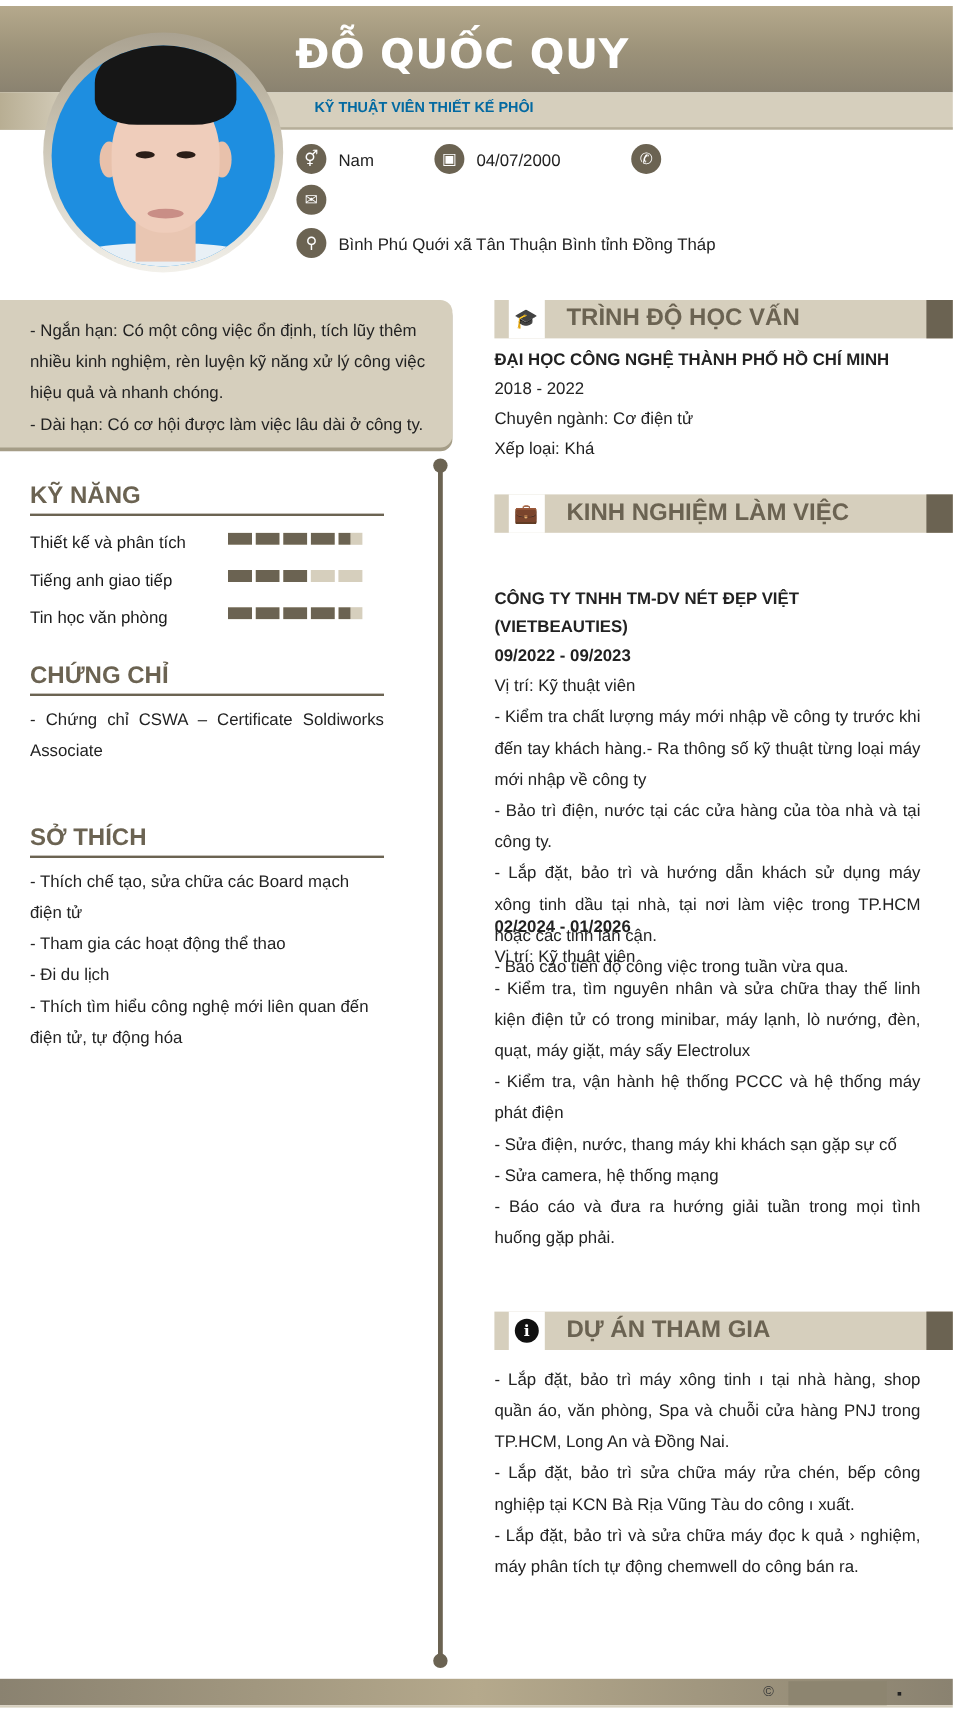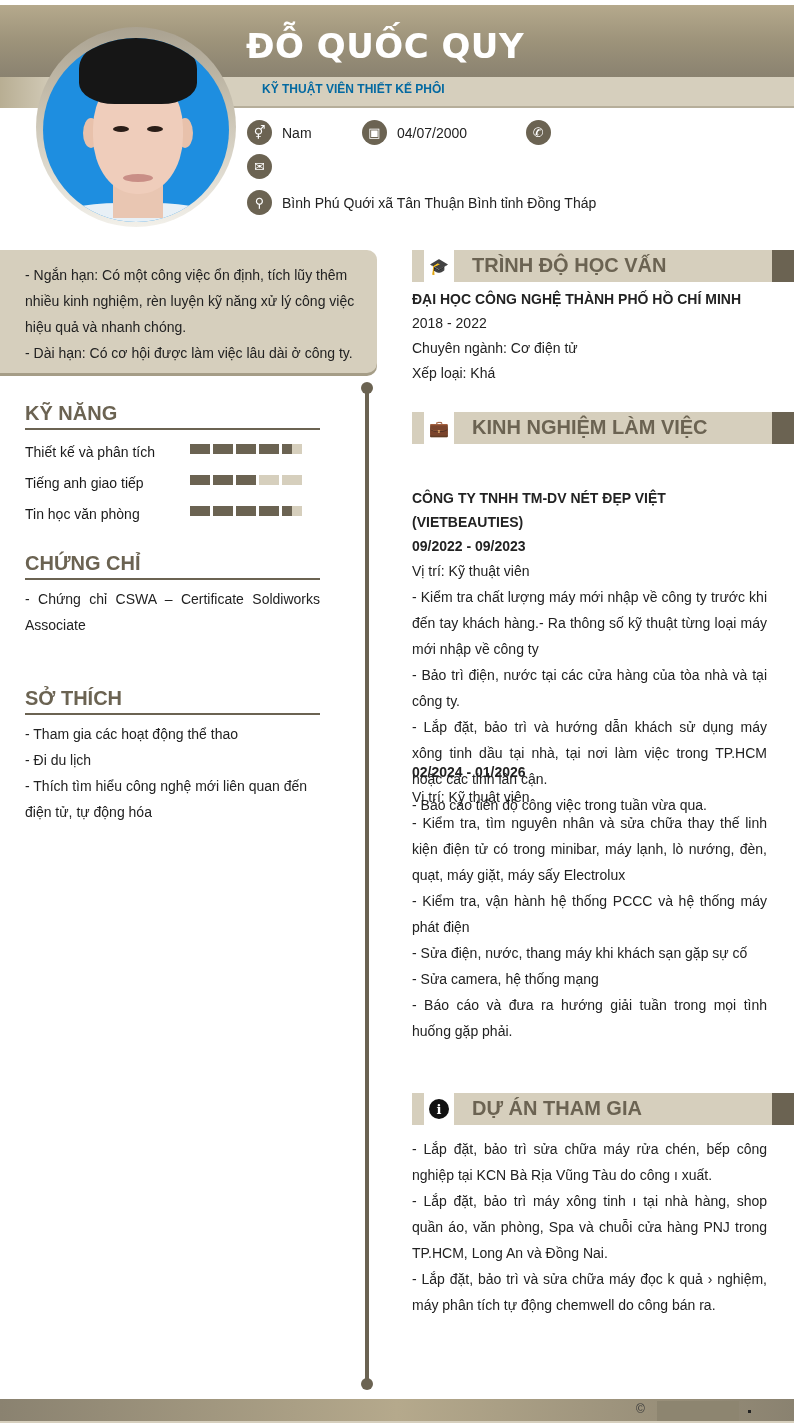--- a/index.html
+++ b/index.html
@@ -208,20 +208,21 @@
   </span>
 </div>
 
 <div class="lsec-title" style="top:552px;">CHỨNG CHỈ</div>
 <div class="ltext justify" style="top:586px;">
   <div style="text-align:justify; text-align-last:left;">- Chứng chỉ CSWA – Certificate Soldiworks Associate</div>
 </div>
 
 <div class="lsec-title" style="top:687px;">SỞ THÍCH</div>
 <div class="ltext" style="top:721px;">
+  <div>- Thích chế tạo, sửa chữa các Board mạch điện tử</div>
   <div>- Tham gia các hoạt động thể thao</div>
   <div>- Đi du lịch</div>
   <div>- Thích tìm hiểu công nghệ mới liên quan đến điện tử, tự động hóa</div>
 </div>
 
 <div class="rsec-head" style="top:250px;">
   <span class="iconbox">🎓</span>
   <span class="title">TRÌNH ĐỘ HỌC VẤN</span>
   <span class="endcap"></span>
 </div>
@@ -257,22 +258,22 @@
 </div>
 
 <div class="rsec-head" style="top:1093px;">
   <span class="iconbox">
       <span style="display:inline-flex;width:20px;height:20px;border-radius:50%;background:#111;color:#fff;font-weight:bold;font-size:13px;align-items:center;justify-content:center;font-family:'DejaVu Serif',serif;">i</span>
     </span>
   <span class="title">DỰ ÁN THAM GIA</span>
   <span class="endcap"></span>
 </div>
 <div class="rtext" style="top:1136px;">
+  <div class="justify">- Lắp đặt, bảo trì máy xông tinh       ı tại nhà hàng, shop quần áo, văn phòng, Spa và chuỗi cửa hàng PNJ trong TP.HCM, Long An và Đồng Nai.</div>
   <div class="justify">- Lắp đặt, bảo trì sửa chữa máy rửa chén, bếp công nghiệp tại KCN Bà Rịa Vũng Tàu do công          ı xuất.</div>
-  <div class="justify">- Lắp đặt, bảo trì máy xông tinh       ı tại nhà hàng, shop quần áo, văn phòng, Spa và chuỗi cửa hàng PNJ trong TP.HCM, Long An và Đồng Nai.</div>
   <div class="justify">- Lắp đặt, bảo trì và sửa chữa máy đọc k     quả › nghiệm, máy phân tích tự động chemwell do công      bán ra.</div>
 </div>
 
 <div class="footer">
   <span class="copy">©</span>
   <span class="redact"></span>
   <span class="dot-end"></span>
 </div>
 
 </body></html>

